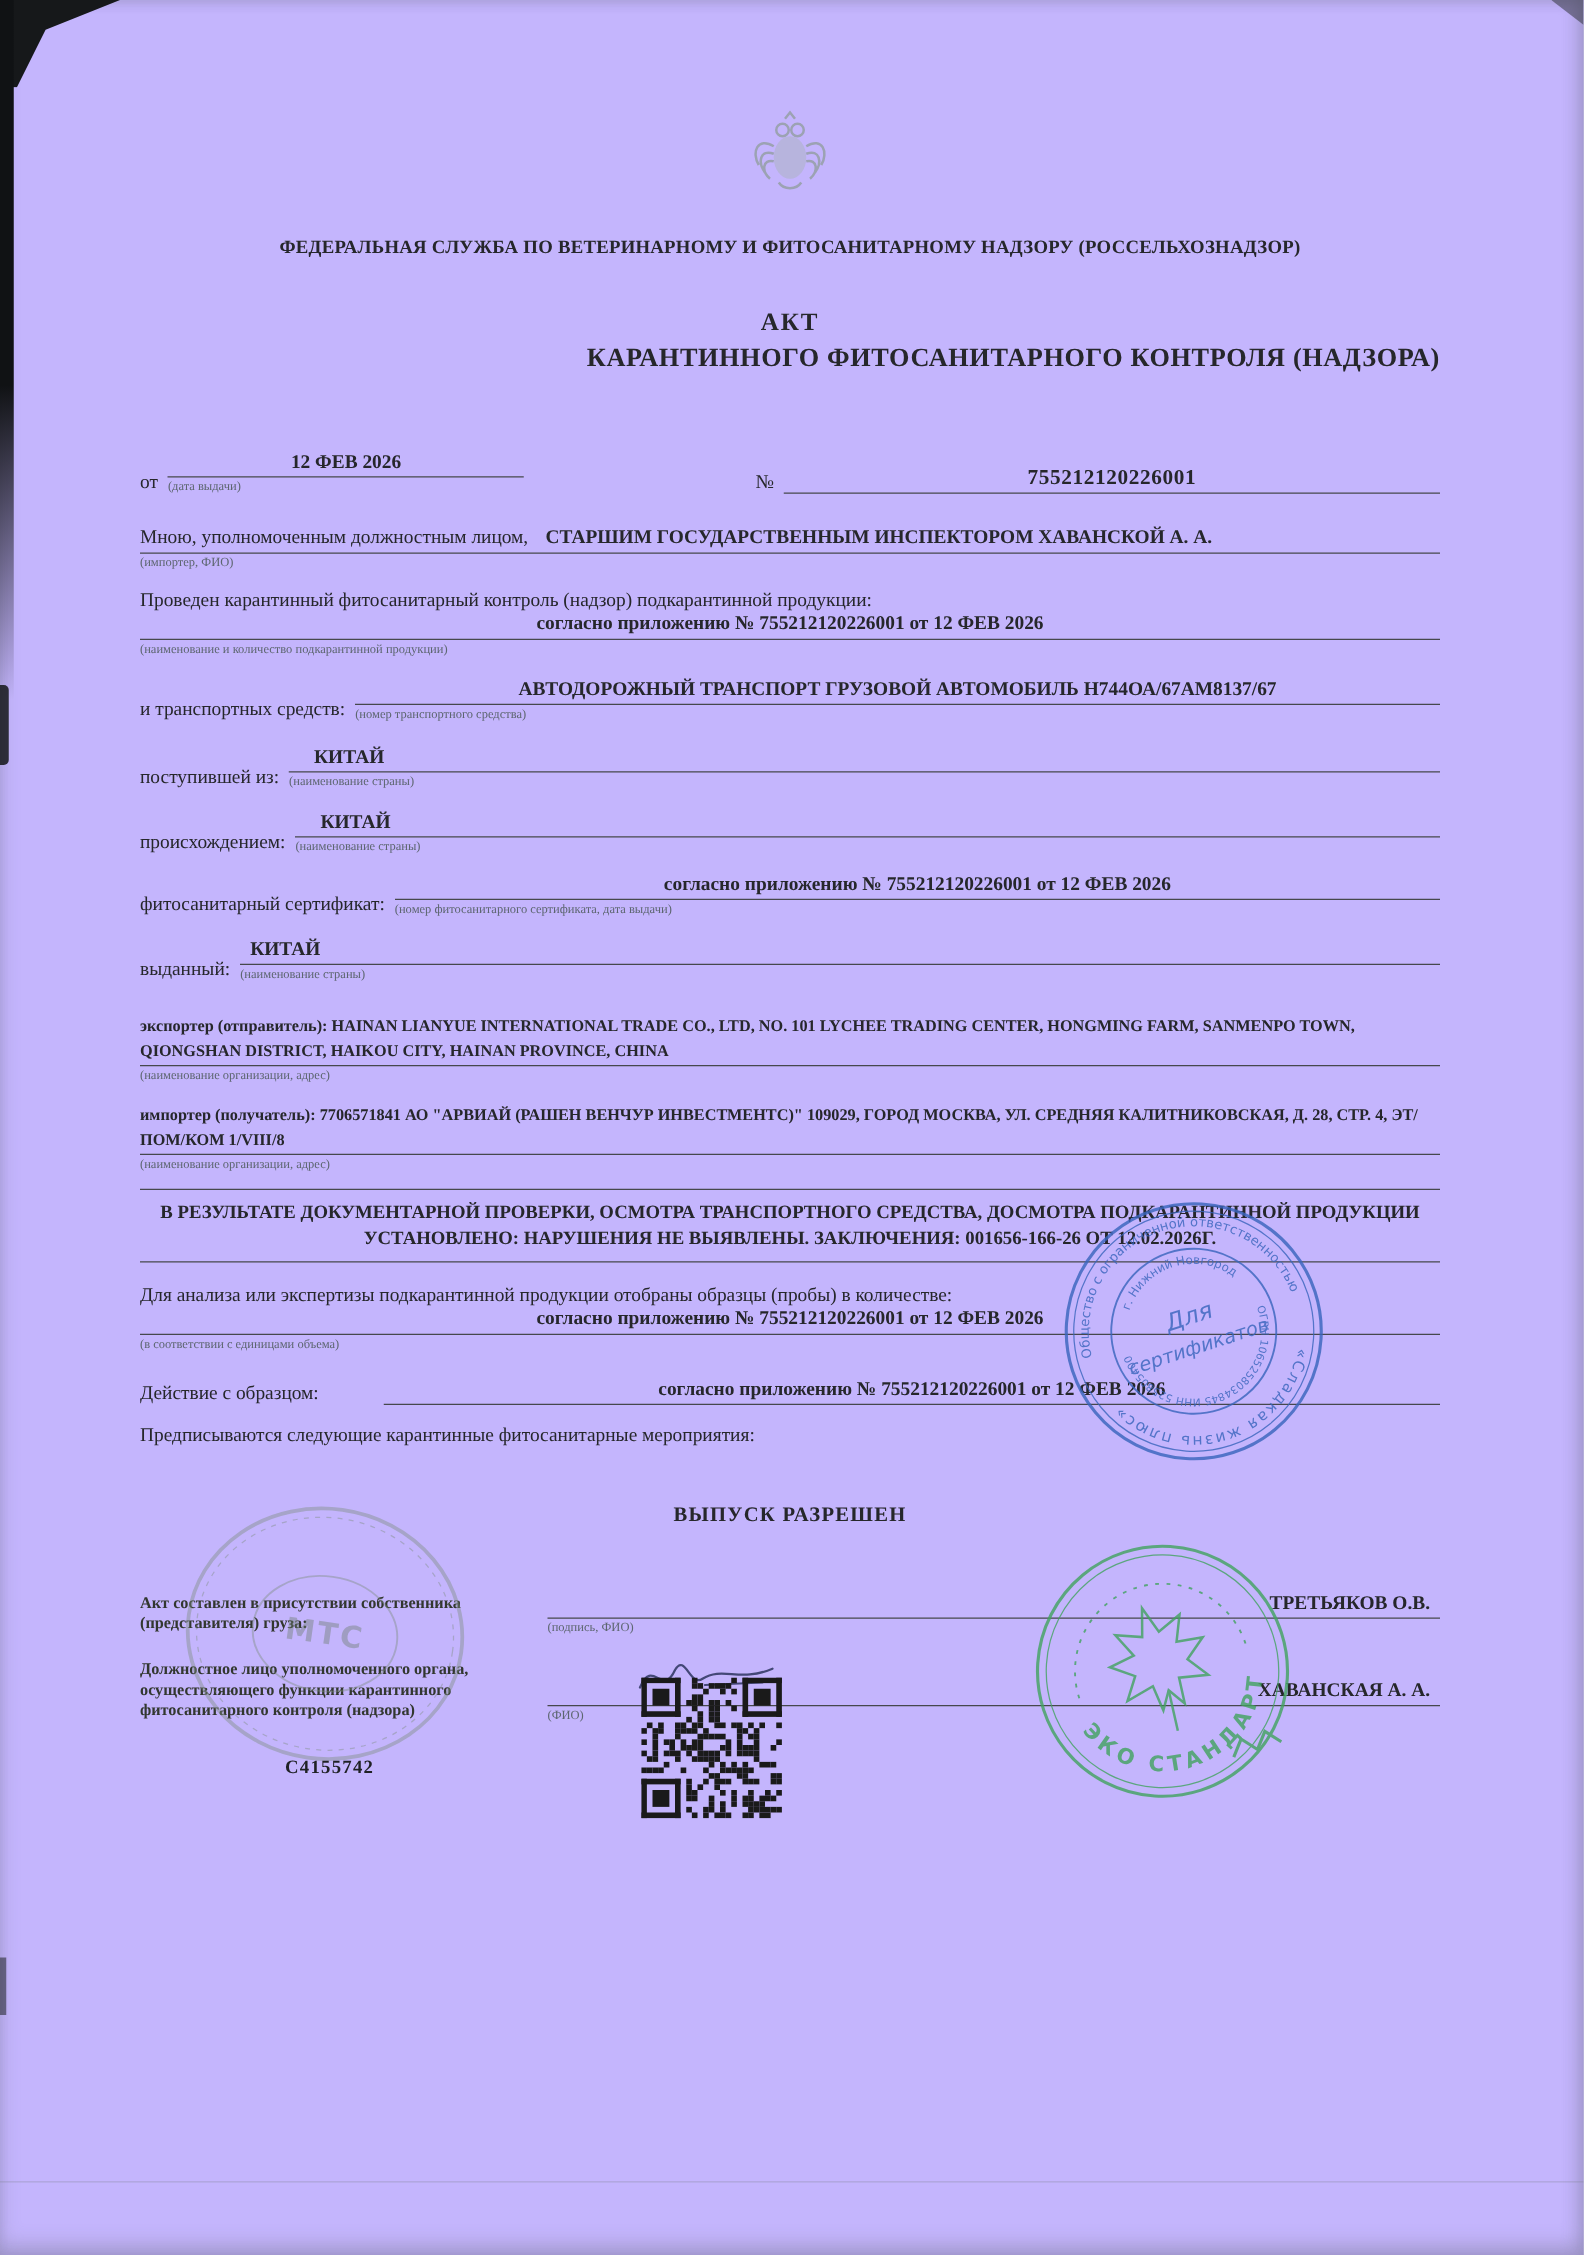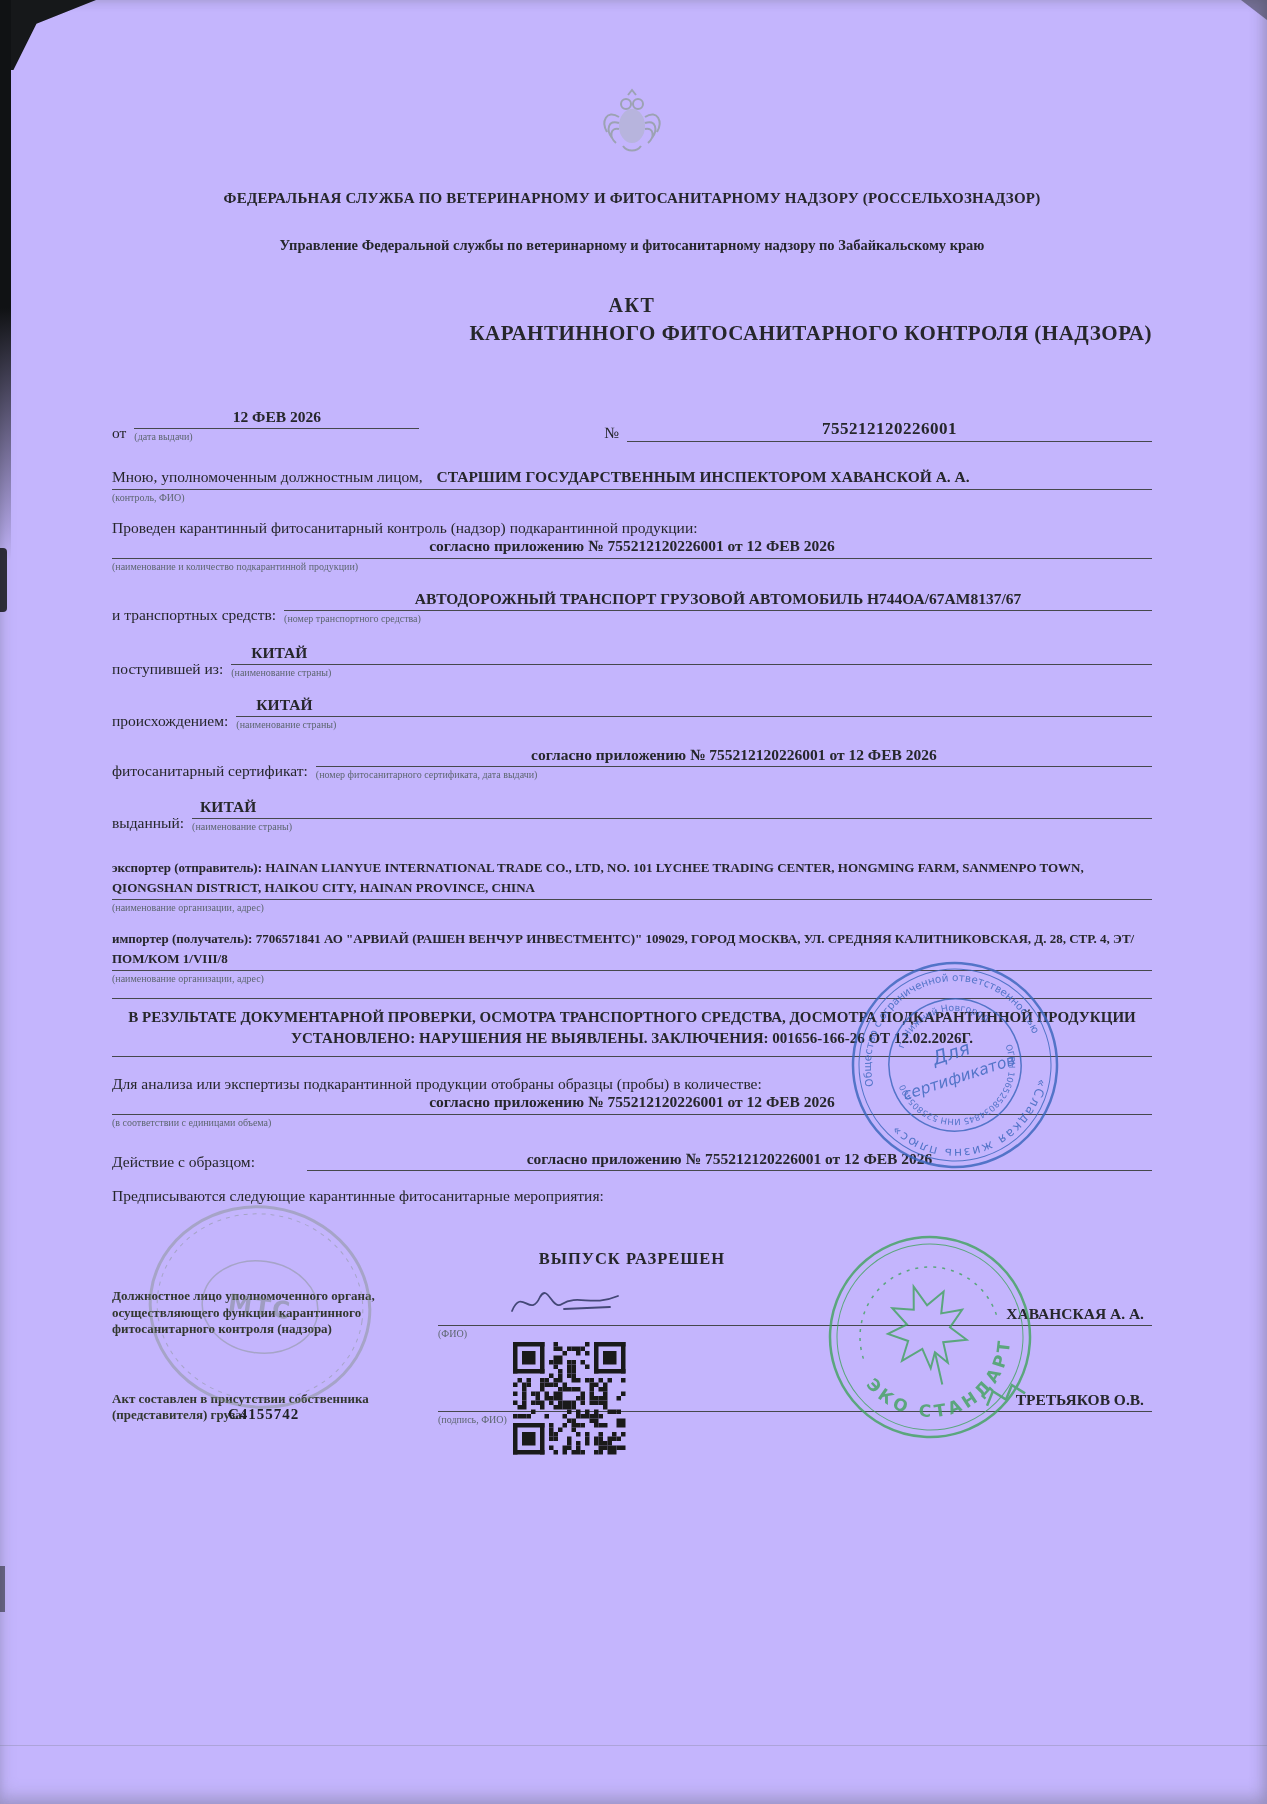--- a/index.html
+++ b/index.html
@@ -89,21 +89,20 @@
           <path d="M52 29 C65 21, 70 34, 64 44 M52 35 C63 31, 65 42, 59 50 M52 41 C61 39, 62 49, 55 55"></path>
           <circle cx="33" cy="16" r="5"></circle>
             <circle cx="45" cy="16" r="5"></circle>
           <path d="M35 7 L39 2 L43 7"></path>
           <path d="M30 58 C34 64, 44 64, 48 58"></path>
         </g>
       </svg>
     </div>
 
     <div class="agency">ФЕДЕРАЛЬНАЯ СЛУЖБА ПО ВЕТЕРИНАРНОМУ И ФИТОСАНИТАРНОМУ НАДЗОРУ (РОССЕЛЬХОЗНАДЗОР)</div>
-    <div class="dept">Управление Федеральной службы по ветеринарному и фитосанитарному надзору по Забайкальскому краю</div>
     <div class="t1">АКТ</div>
     <div class="t2">КАРАНТИННОГО ФИТОСАНИТАРНОГО КОНТРОЛЯ (НАДЗОРА)</div>
 
     <div class="row mt62">
       <span class="lbl">от</span>
       <span class="fld" style="flex:0 0 285px">
         <span class="val center">12 ФЕВ 2026</span>
         <span class="cap">(дата выдачи)</span>
       </span>
       <span style="flex:0 0 185px"></span>
@@ -111,21 +110,21 @@
       <span class="fld">
         <span class="val center big">755212120226001</span>
       </span>
     </div>
 
     <div class="mt26">
       <div class="uline-full">
         <span>Мною, уполномоченным должностным лицом,</span>
         <span class="bold" style="margin-left:10px">СТАРШИМ ГОСУДАРСТВЕННЫМ ИНСПЕКТОРОМ ХАВАНСКОЙ А. А.</span>
       </div>
-      <div class="cap">(контроль, ФИО)</div>
+      <div class="cap">(импортер, ФИО)</div>
     </div>
 
     <div class="mt16 wraplbl">Проведен карантинный фитосанитарный контроль (надзор) подкарантинной продукции:</div>
     <div class="uline-full centerbold">согласно приложению № 755212120226001 от 12 ФЕВ 2026</div>
     <div class="cap">(наименование и количество подкарантинной продукции)</div>
 
     <div class="row mt18">
       <span class="lbl">и транспортных средств:</span>
       <span class="fld">
         <span class="val center">АВТОДОРОЖНЫЙ ТРАНСПОРТ ГРУЗОВОЙ АВТОМОБИЛЬ Н744ОА/67АМ8137/67</span>
@@ -186,47 +185,47 @@
     <div class="row mt22">
       <span class="lbl">Действие с образцом:</span>
       <span class="fld">
         <span class="val center">согласно приложению № 755212120226001 от 12 ФЕВ 2026</span>
       </span>
     </div>
 
     <div class="mt16 wraplbl">Предписываются следующие карантинные фитосанитарные мероприятия:</div>
 
     <div class="verdict">ВЫПУСК РАЗРЕШЕН</div>
+
+    <div class="sigrow mt40">
+      <div class="sigleft">Акт составлен в присутствии собственника (представителя) груза:</div>
+      <div class="sigfld">
+        <div class="sigline">
+          <span class="sigspacer"></span>
+          <span class="signame">ТРЕТЬЯКОВ О.В.</span>
+        </div>
+        <div class="cap">(подпись, ФИО)</div>
+      </div>
+    </div>
 
     <div class="sigrow mt14">
       <div class="sigleft">Должностное лицо уполномоченного органа, осуществляющего функции карантинного фитосанитарного контроля (надзора)</div>
       <div class="sigfld">
         <div class="sigline">
           <span style="flex:0 0 60px"></span>
           <svg width="120" height="40" viewBox="0 0 120 40">
             <g fill="none" stroke="#2e3560" stroke-width="1.8" stroke-linecap="round" opacity=".85">
               <path d="M6 28 C16 4 24 36 34 14 C42 0 46 28 56 21 C72 11 86 24 112 13"></path>
               <path d="M58 26 L104 24"></path>
             </g>
           </svg>
           <span class="sigspacer"></span>
           <span class="signame">ХАВАНСКАЯ А. А.</span>
         </div>
         <div class="cap">(ФИО)</div>
-      </div>
-    </div>
-
-    <div class="sigrow mt40">
-      <div class="sigleft">Акт составлен в присутствии собственника (представителя) груза:</div>
-      <div class="sigfld">
-        <div class="sigline">
-          <span class="sigspacer"></span>
-          <span class="signame">ТРЕТЬЯКОВ О.В.</span>
-        </div>
-        <div class="cap">(подпись, ФИО)</div>
       </div>
     </div>
 
   </div>
 
   <svg class="stamp" style="left:845px;top:955px;" width="220" height="220" viewBox="0 0 220 220">
     <g transform="rotate(-18 110 110)" opacity="0.82">
       <circle cx="110" cy="110" r="102" fill="none" stroke="#3b66bd" stroke-width="2.5"></circle>
       <circle cx="110" cy="110" r="96" fill="none" stroke="#3b66bd" stroke-width="1"></circle>
       <circle cx="110" cy="110" r="66" fill="none" stroke="#3b66bd" stroke-width="1.5"></circle>

